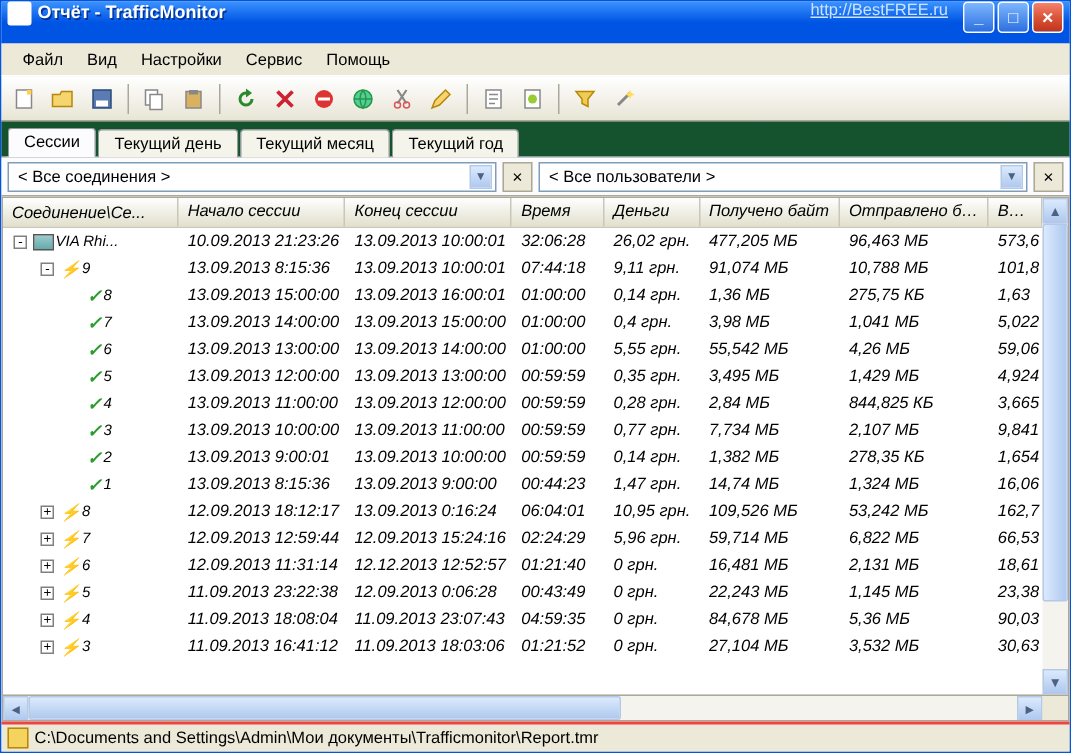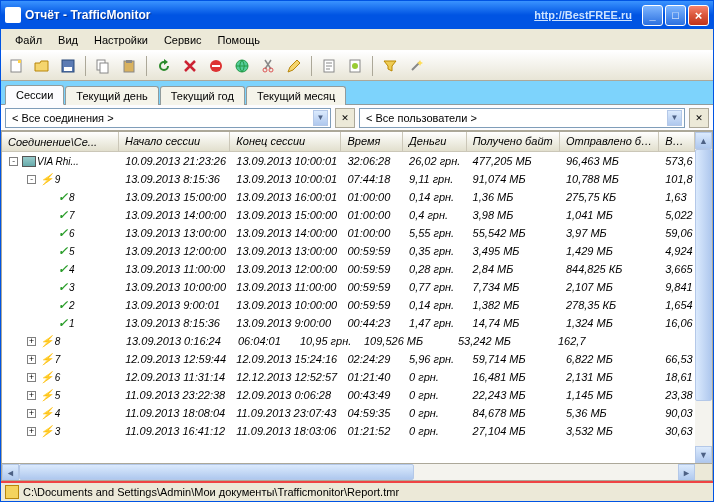--- a/index.html
+++ b/index.html
@@ -1,31 +1,31 @@
 <!DOCTYPE html>
 <html><head>
 <meta charset="utf-8">
 <style>
 * { box-sizing: border-box; margin: 0; padding: 0; }
 body { font-family: Tahoma, Arial, sans-serif; font-size: 11px; background: #fff; width: 714px; height: 502px; overflow: hidden; }
 .window { width: 714px; height: 502px; border: 1px solid #0054e3; background: #ece9d8; display: flex; flex-direction: column; }
-.titlebar { height: 28px; background: linear-gradient(to bottom, #3a93ff 0%, #0054e3 50%, #0054e3 100%); display: flex; align-items: center; padding: 0 4px; color: #fff; }
+.titlebar { height: 28px; background: linear-gradient(to bottom, #3a93ff 0%, #0054e3 50%, #0054e3 100%); display: flex; padding: 0 4px; color: #fff; }
 .titlebar-icon { width: 16px; height: 16px; background: #fff; border-radius: 2px; margin-right: 4px; }
 .titlebar-text { flex: 1; font-weight: bold; font-size: 12px; text-shadow: 1px 1px 0 #003399; }
-.titlebar-link { color: #cce3ff; font-weight: bold; margin-right: 10px; text-decoration: underline; margin-left: 28px; }
+.titlebar-link { color: #cce3ff; font-weight: normal; margin-right: 10px; text-decoration: underline; margin-left: 28px; }
 .titlebar-btns { display: flex; gap: 2px; }
 .titlebar-btn { width: 21px; height: 21px; border: 1px solid #fff; border-radius: 3px; display: flex; align-items: center; justify-content: center; font-weight: bold; font-family: Arial; }
 .min-btn, .max-btn { background: linear-gradient(to bottom, #7eb6ff, #2b70e0); color: #fff; }
 .close-btn { background: linear-gradient(to bottom, #f6826c, #d9553a, #c1331a); color: #fff; font-size: 13px; }
 .menubar { height: 22px; background: #ece9d8; display: flex; align-items: center; padding: 0 6px; gap: 0; border-bottom: 1px solid #fff; }
 .menu-item { padding: 2px 8px; cursor: default; }
 .toolbar { height: 30px; background: linear-gradient(to bottom, #fefefe, #e8e5d6); border-top: 1px solid #fff; border-bottom: 1px solid #aca899; display: flex; align-items: center; padding: 0 4px; gap: 4px; }
 .tb-btn { width: 22px; height: 22px; display: flex; align-items: center; justify-content: center; border: 1px solid transparent; }
 .tb-sep { width: 1px; height: 20px; background: #aca899; margin: 0 2px; }
-.tabs { height: 24px; background: #7dd3fc; display: flex; align-items: flex-end; padding-left: 4px; border-bottom: 1px solid #919b9c; }
+.tabs { height: 24px; background: #14532d; display: flex; align-items: flex-end; padding-left: 4px; border-bottom: 1px solid #919b9c; }
 .tab { padding: 3px 10px 3px 10px; border: 1px solid #919b9c; border-bottom: none; background: #f5f4ea; border-radius: 3px 3px 0 0; margin-right: 1px; cursor: default; position: relative; top: 1px; }
 .tab.active { background: #fcfcfe; border-bottom: 1px solid #fcfcfe; z-index: 2; }
 .filters { height: 26px; background: #fcfcfe; display: flex; align-items: center; padding: 2px 4px; gap: 4px; border-bottom: 1px solid #aca899; }
 .filter-combo { flex: 1; height: 20px; border: 1px solid #7f9db9; background: #fff; display: flex; align-items: center; padding: 0 2px 0 6px; }
 .filter-combo span { flex: 1; }
 .combo-arrow { width: 15px; height: 16px; background: linear-gradient(to bottom,#dbeafd,#afc8ee); border: 1px solid #b4c8e8; display: flex; align-items: center; justify-content: center; font-size: 8px; color: #4d6185; }
 .filter-btn { width: 20px; height: 20px; border: 1px solid #aca899; background: #ece9d8; display: flex; align-items: center; justify-content: center; font-size: 9px; }
 .grid-wrap { flex: 1; background: #fff; border: 1px solid #aca899; margin: 0; overflow: hidden; display: flex; flex-direction: column; }
 .grid-head { display: flex; background: linear-gradient(to bottom,#fff,#f0efe5,#e2dfcd); border-bottom: 1px solid #cbc7b8; height: 20px; }
 .grid-head-cell { padding: 3px 6px; border-right: 1px solid #cbc7b8; overflow: hidden; white-space: nowrap; text-overflow: ellipsis; }
@@ -169,22 +169,22 @@
         <svg width="16" height="16">
           <path d="M4 12l8-8" stroke="#888" stroke-width="2"></path>
           <path d="M12 2l1 2 2 1-2 1-1 2-1-2-2-1 2-1z" fill="#fd5"></path>
         </svg>
       </div>
   </div>
 
   <div class="tabs">
     <div class="tab active">Сессии</div>
     <div class="tab">Текущий день</div>
+    <div class="tab">Текущий месяц</div>
     <div class="tab">Текущий год</div>
-    <div class="tab">Текущий месяц</div>
   </div>
 
   <div class="filters">
     <div class="filter-combo">
       <span><span>&lt;</span> <span>Все соединения</span> <span>&gt;</span></span>
       <div class="combo-arrow">▼</div>
     </div>
     <div class="filter-btn">✕</div>
     <div class="filter-combo">
       <span><span>&lt;</span> <span>Все пользователи</span> <span>&gt;</span></span>
@@ -272,21 +272,21 @@
                 <span class="tree-indent" style="width: 36px;"></span>
                 <span style="width: 12px; display: inline-block;"></span>
                 <span class="ico-check">✓</span>
                 <span class="num-label"> 6</span>
               </div>
               <div class="grid-cell c1">13.09.2013 13:00:00</div>
               <div class="grid-cell c2">13.09.2013 14:00:00</div>
               <div class="grid-cell c3">01:00:00</div>
               <div class="grid-cell c4">5,55 грн.</div>
               <div class="grid-cell c5">55,542 МБ</div>
-              <div class="grid-cell c6">3,97 МБ</div>
+              <div class="grid-cell c6">4,26 МБ</div>
               <div class="grid-cell c7">59,06</div>
             </div>
             <div class="grid-row">
               <div class="grid-cell c0">
                 <span class="tree-indent" style="width: 36px;"></span>
                 <span style="width: 12px; display: inline-block;"></span>
                 <span class="ico-check">✓</span>
                 <span class="num-label"> 5</span>
               </div>
               <div class="grid-cell c1">13.09.2013 12:00:00</div>
@@ -357,20 +357,21 @@
               <div class="grid-cell c6">1,324 МБ</div>
               <div class="grid-cell c7">16,06</div>
             </div>
             <div class="grid-row">
               <div class="grid-cell c0">
                 <span class="tree-indent" style="width: 18px;"></span>
                 <span class="tree-toggle">+</span>
                 <span class="ico-bolt">⚡</span>
                 <span class="num-label"> 8</span>
               </div>
+              <div class="grid-cell c1">12.09.2013 18:12:17</div>
               <div class="grid-cell c2">13.09.2013 0:16:24</div>
               <div class="grid-cell c3">06:04:01</div>
               <div class="grid-cell c4">10,95 грн.</div>
               <div class="grid-cell c5">109,526 МБ</div>
               <div class="grid-cell c6">53,242 МБ</div>
               <div class="grid-cell c7">162,7</div>
             </div>
             <div class="grid-row">
               <div class="grid-cell c0">
                 <span class="tree-indent" style="width: 18px;"></span>

